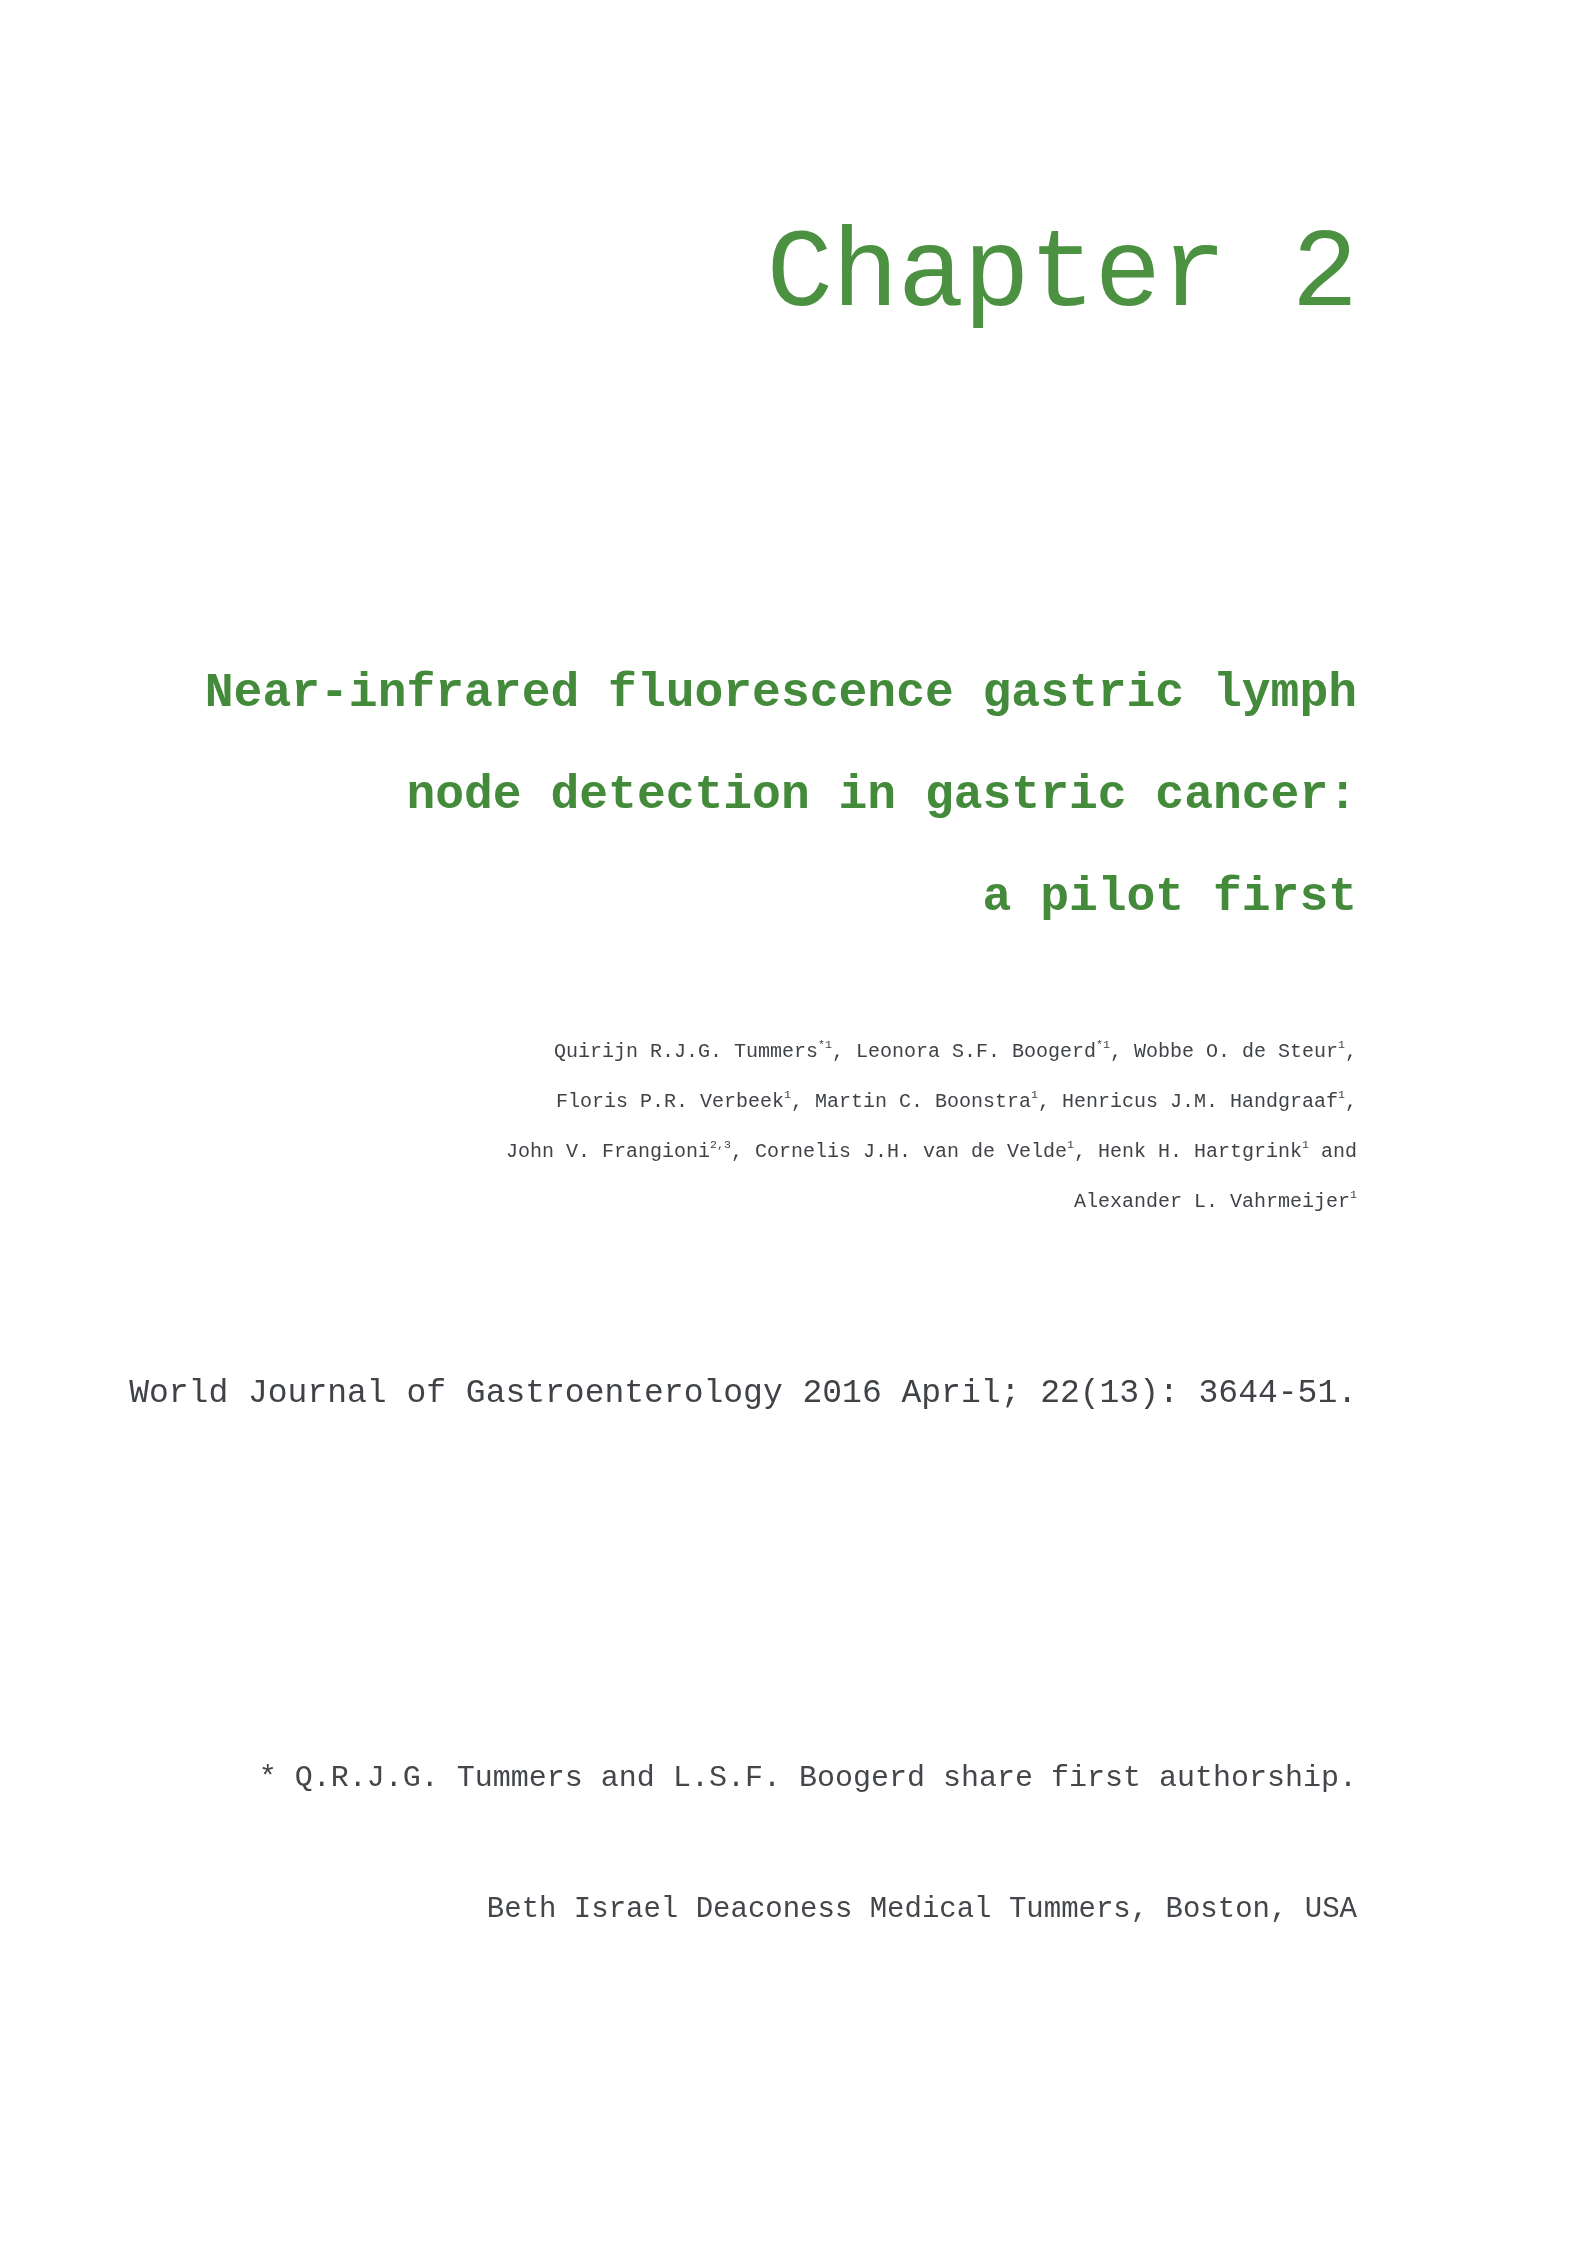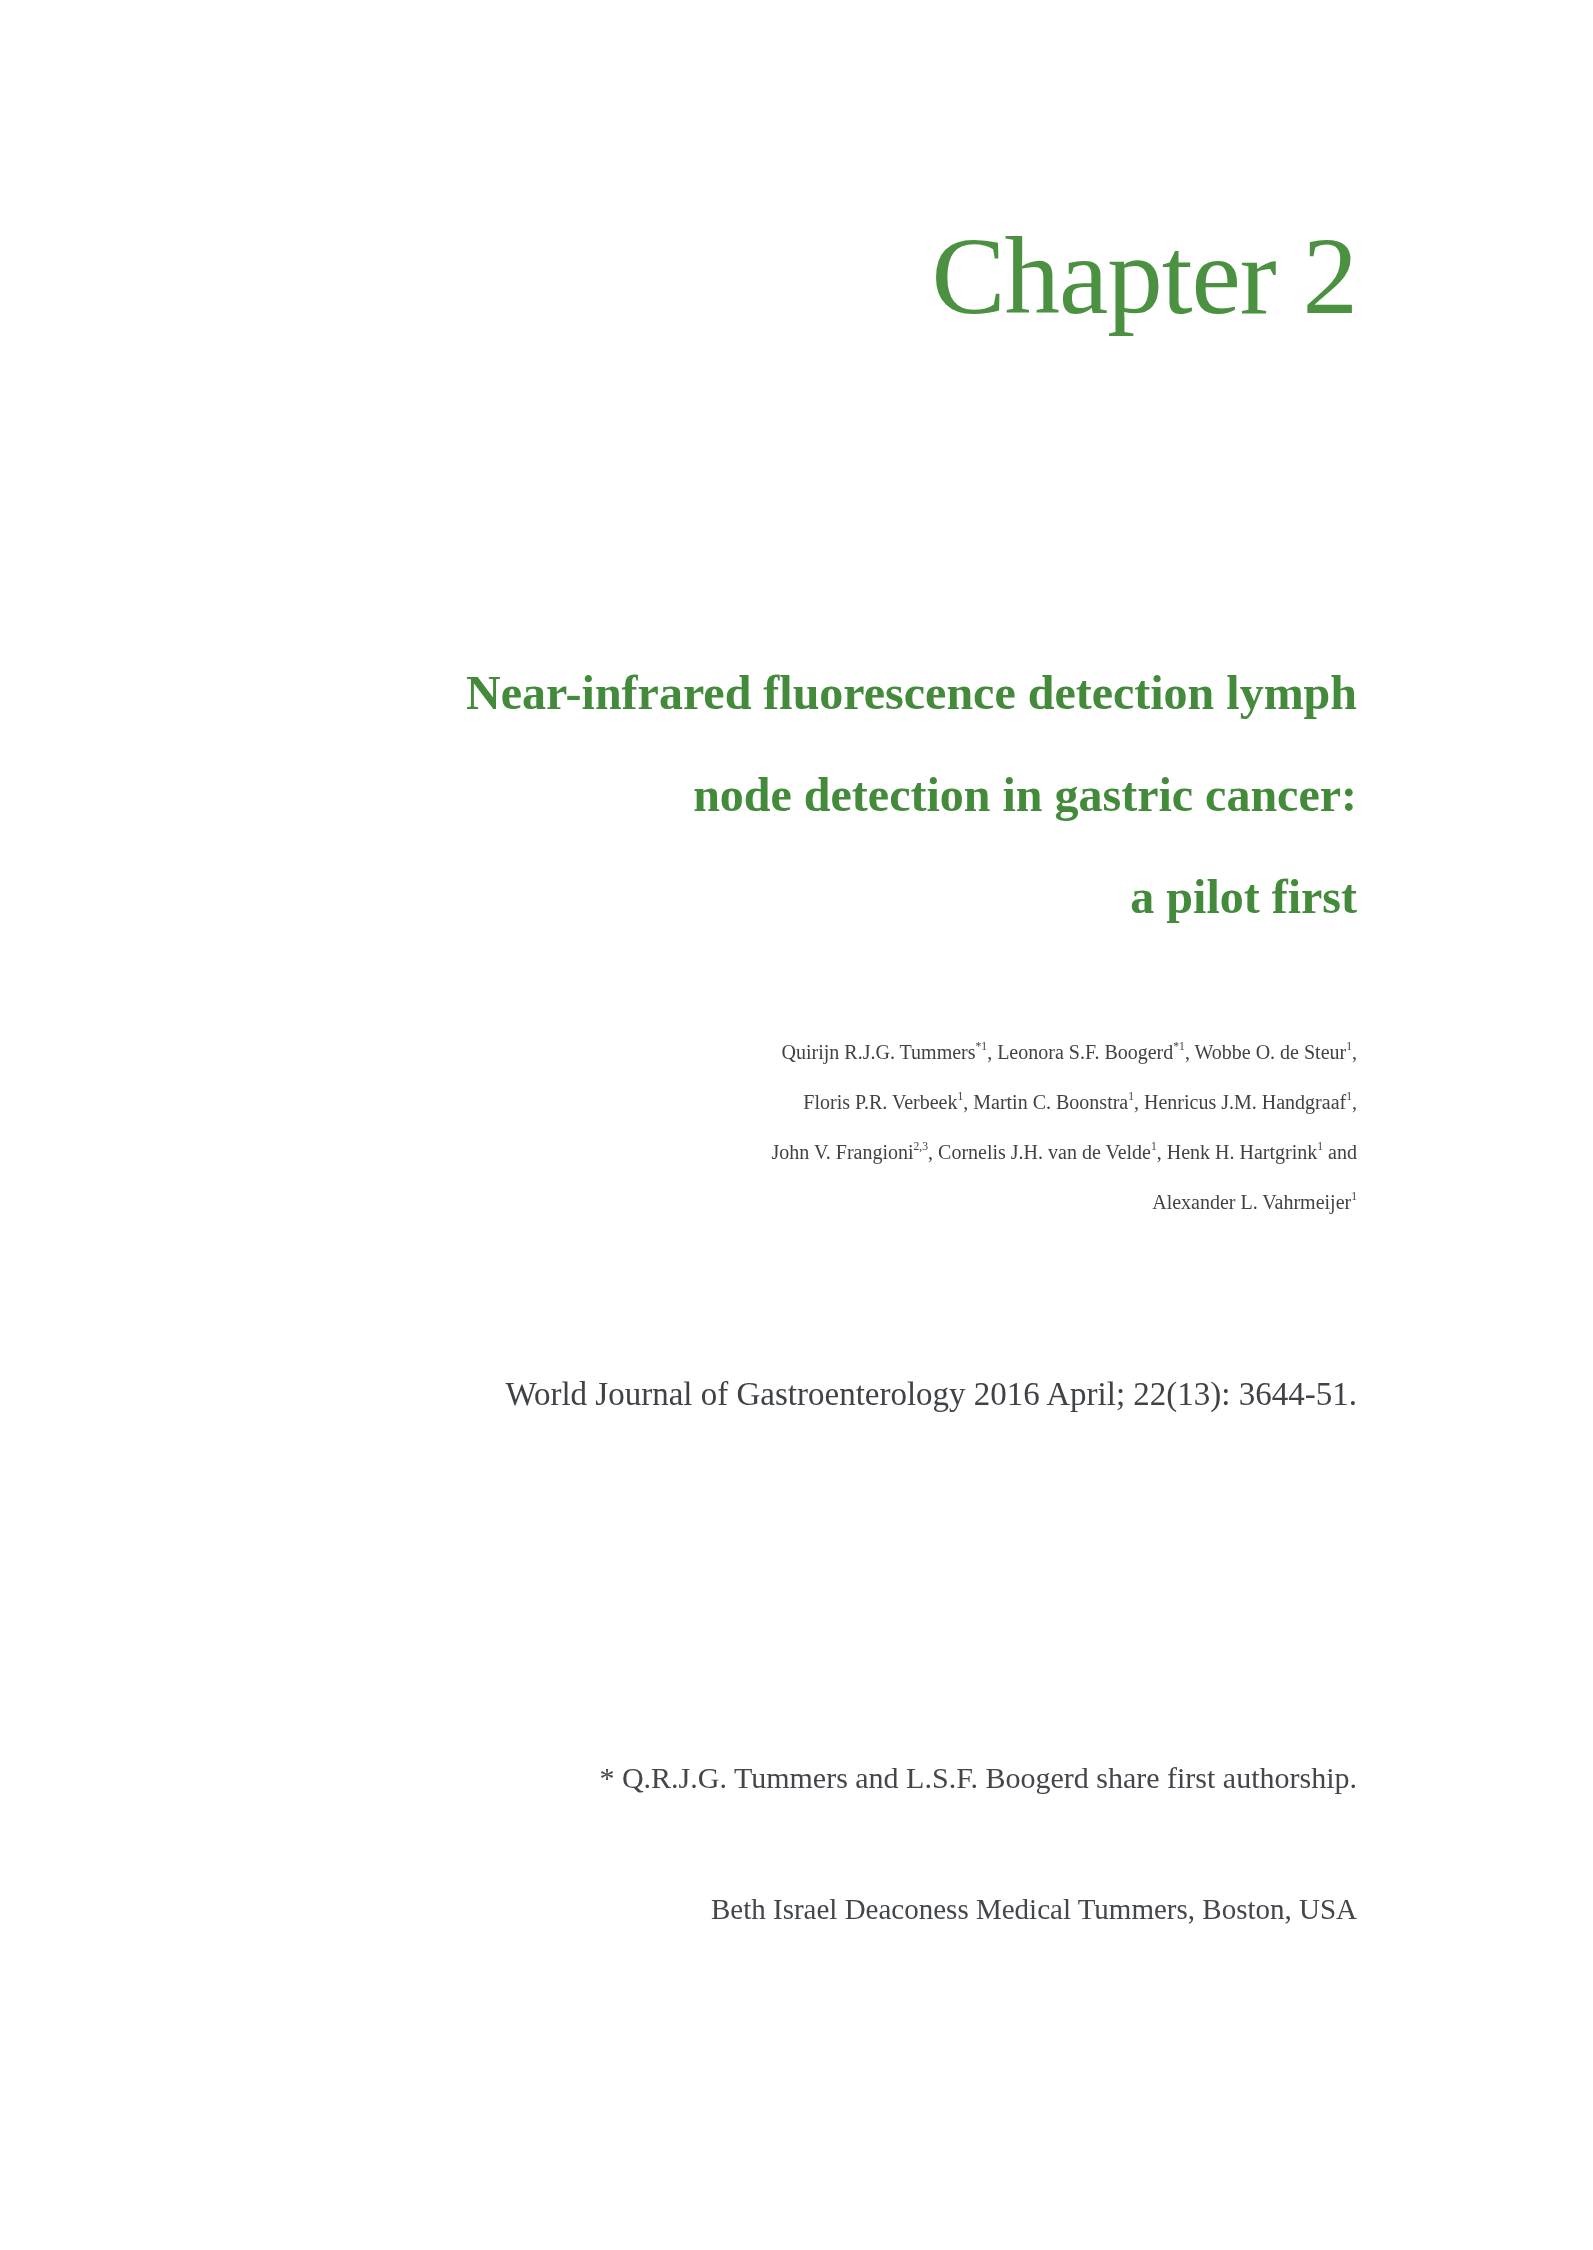--- a/index.html
+++ b/index.html
@@ -6,21 +6,21 @@
     margin: 0;
     padding: 0;
     background: #ffffff;
   }
   .page {
     position: relative;
     width: 1593px;
     height: 2250px;
     background: #ffffff;
     overflow: hidden;
-    font-family: Liberation Serif, serif;
+    font-family: Liberation Mono, monospace;
     border-radius: 20px;
   }
   .block {
     position: absolute;
     left: 0;
     right: 236px;
     text-align: right;
   }
   .chapter {
     top: 220px;
@@ -72,21 +72,21 @@
   }
 </style>
 </head>
 <body>
 
 <div class="page">
 
   <div class="block chapter">Chapter 2</div>
 
   <div class="block title">
-    <div>Near-infrared fluorescence detection lymph</div>
+    <div>Near-infrared fluorescence gastric lymph</div>
     <div>node detection in gastric cancer:</div>
     <div>a pilot first</div>
   </div>
 
   <div class="block authors">
     <div>Quirijn R.J.G. Tummers<sup>*1</sup>, Leonora S.F. Boogerd<sup>*1</sup>, Wobbe O. de Steur<sup>1</sup>,</div>
     <div>Floris P.R. Verbeek<sup>1</sup>, Martin C. Boonstra<sup>1</sup>, Henricus J.M. Handgraaf<sup>1</sup>,</div>
     <div>John V. Frangioni<sup>2,3</sup>, Cornelis J.H. van de Velde<sup>1</sup>, Henk H. Hartgrink<sup>1</sup> and</div>
     <div>Alexander L. Vahrmeijer<sup>1</sup></div>
   </div>

